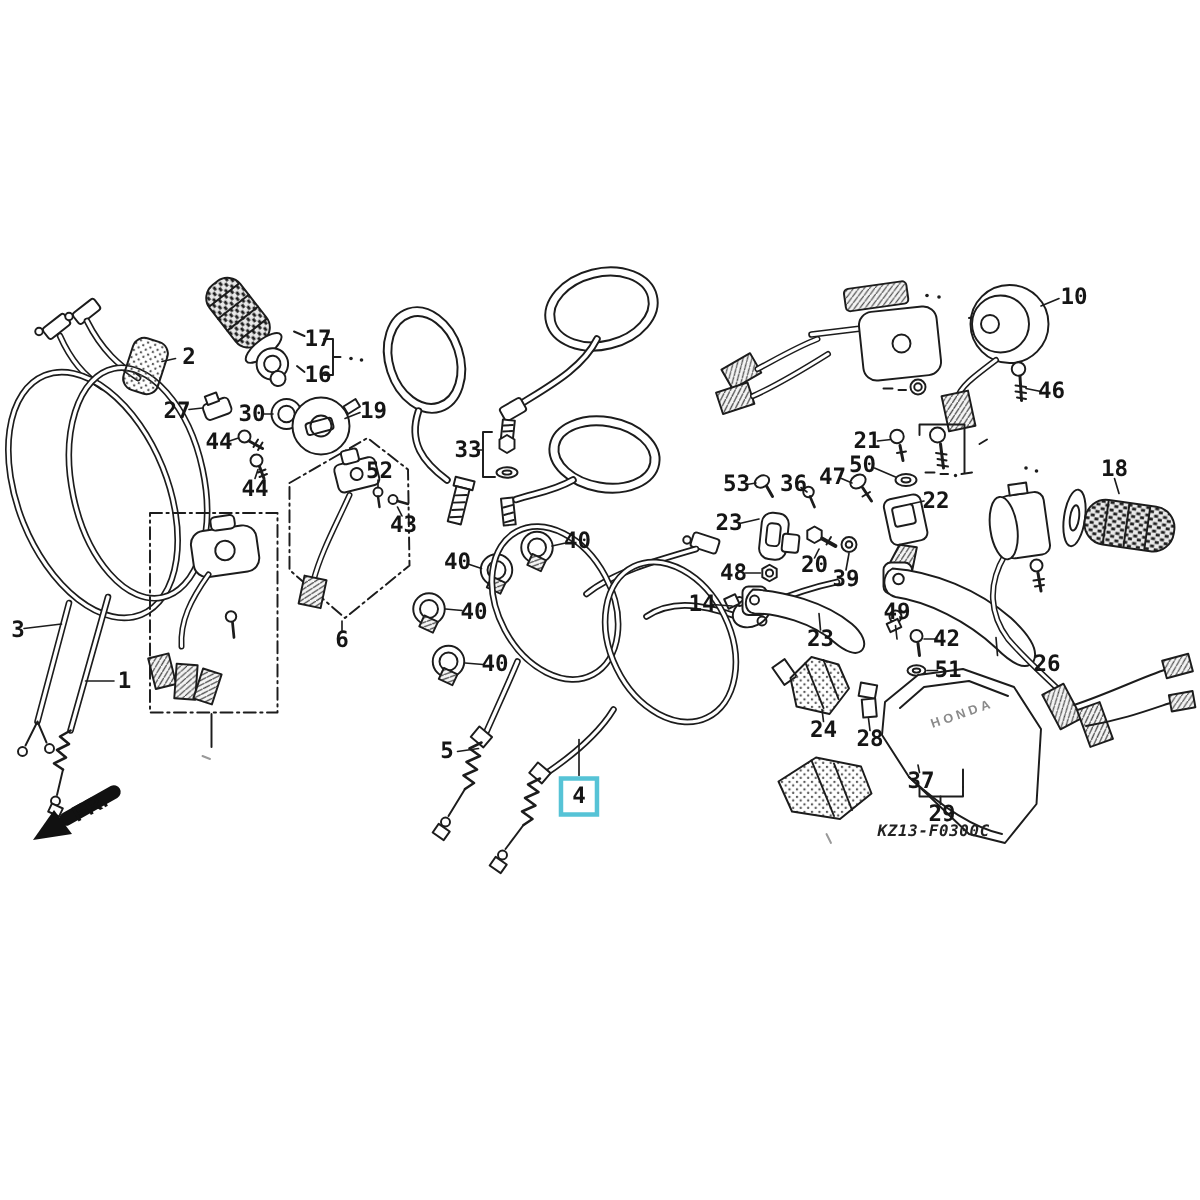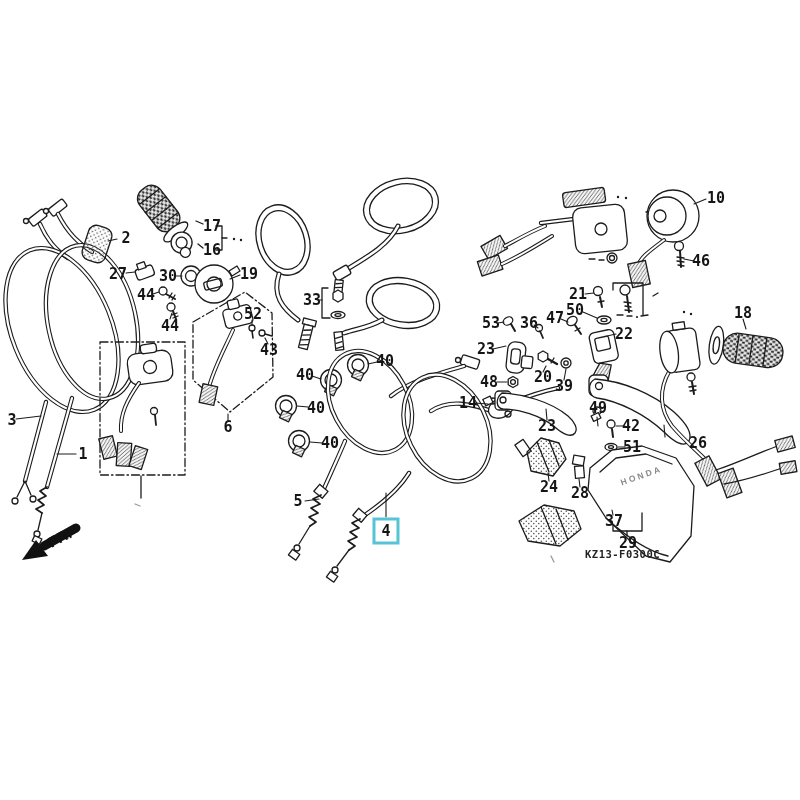--- a/index.html
+++ b/index.html
@@ -3,21 +3,21 @@
 <meta charset="utf-8">
 <style>
   html,body{margin:0;padding:0;background:#fff;}
   #stage{position:relative;width:800px;height:800px;background:#fff;overflow:hidden;
          font-family:"DejaVu Sans Mono","Liberation Mono",monospace;}
   #art{position:absolute;left:0;top:0;}
   .lbl{position:absolute;transform:translate(-50%,-50%);font-size:15px;font-weight:700;
        color:#151515;line-height:1;white-space:nowrap;user-select:none;}
   .lbl.sel{border:3px solid var(--hl,#56c3d6);background:#fff;padding:3px 6px;}
   .code{position:absolute;left:585px;top:548px;font-size:10.5px;font-weight:700;
-        letter-spacing:0.5px;color:#222;}
+        letter-spacing:0.5px;color:#222;font-style:italic;}
 </style>
 </head>
 <body>
 
 <div id="stage">
 
 <svg id="art" width="800" height="800" viewBox="0 0 800 800">
   <defs>
     <pattern id="stip" width="5" height="5" patternUnits="userSpaceOnUse">
       <circle cx="1.3" cy="1.3" r="0.8" fill="#555"></circle>

